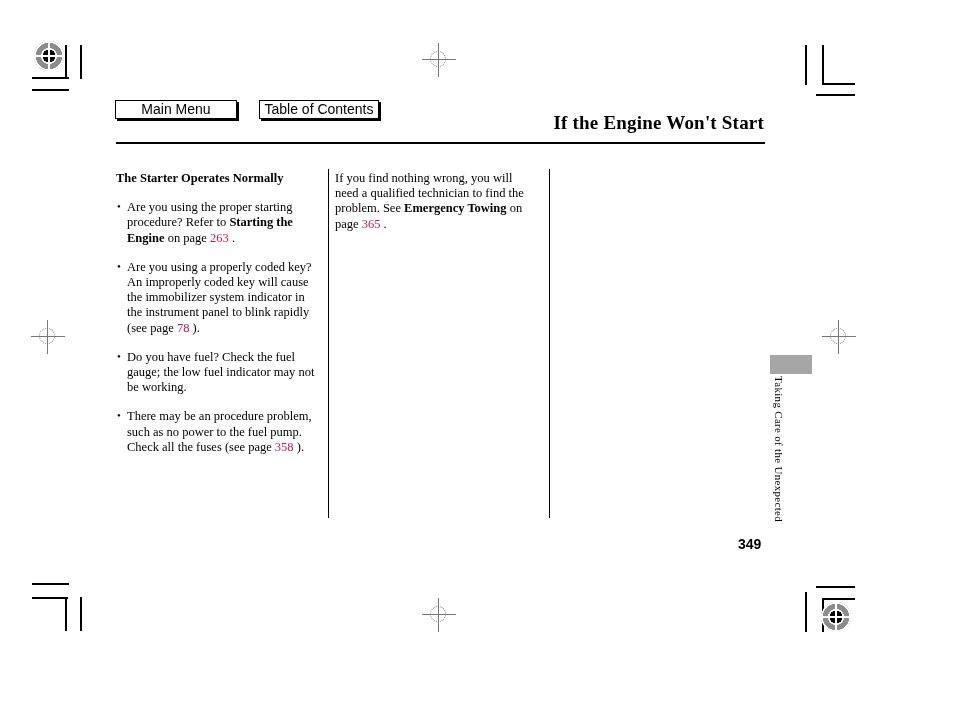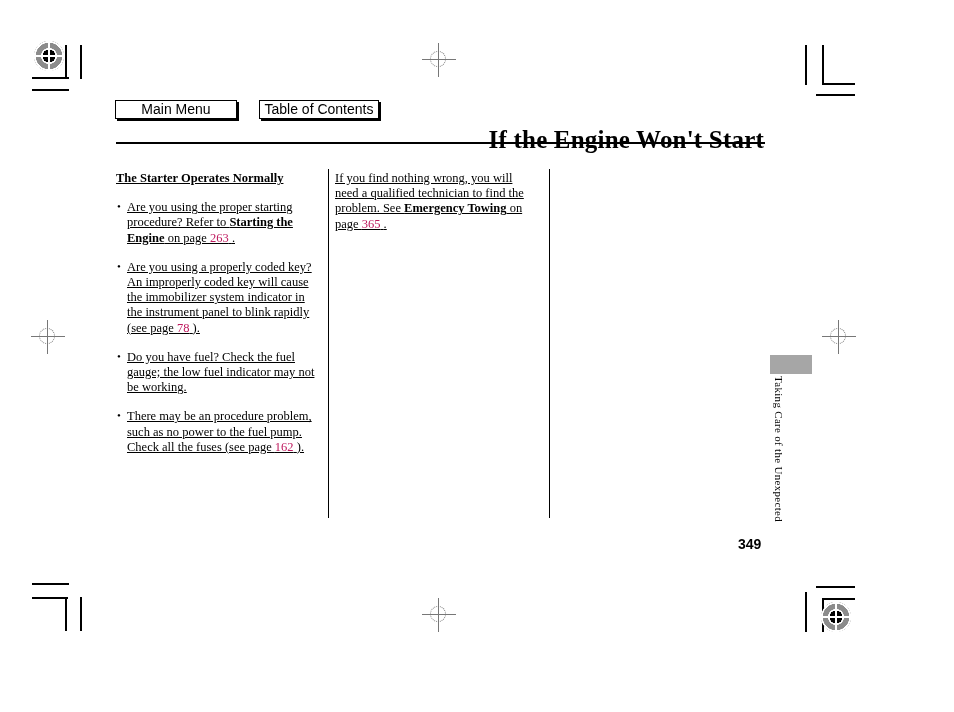--- a/index.html
+++ b/index.html
@@ -82,44 +82,43 @@
     color: #000000;
     cursor: pointer;
   }
   #btn-main-menu { width: 120px; }
   #btn-toc { width: 118px; margin-left: 18px; }
 
   
   .page-title {
     position: absolute;
     right: 190px;
-    top: 126px;
+    top: 112px;
     font-family: "Liberation Serif", serif;
     font-weight: bold;
-    font-size: 25px;
+    font-size: 19px;
     letter-spacing: 0.2px;
     white-space: nowrap;
   }
   .header-rule {
     position: absolute;
     left: 116px;
     top: 142px;
     width: 649px;
     height: 2px;
     background: #000000;
   }
 
   
   .col {
     position: absolute;
     top: 171px;
     font-size: 12.5px;
     line-height: 15.2px;
     text-align: left;
-    text-decoration: underline;
   }
   #col-left  { left: 116px; width: 200px; }
   #col-mid   { left: 335px; width: 200px; }
 
   .col-divider {
     position: absolute;
     top: 169px;
     width: 1px;
     height: 349px;
     background: #000000;
@@ -250,21 +249,21 @@
     <li>
       <span>Are you using the proper starting procedure? Refer to </span><span class="b">Starting the Engine</span><span> on page </span><span class="pglink">263</span> <span>.</span>
     </li>
     <li>
       <span>Are you using a properly coded key? An improperly coded key will cause the immobilizer system indicator in the instrument panel to blink rapidly (see page </span><span class="pglink">78</span> <span>).</span>
     </li>
     <li>
       <span>Do you have fuel? Check the fuel gauge; the low fuel indicator may not be working.</span>
     </li>
     <li>
-      <span>There may be an procedure problem, such as no power to the fuel pump. Check all the fuses (see page </span><span class="pglink">162</span> <span>).</span>
+      <span>There may be an procedure problem, such as no power to the fuel pump. Check all the fuses (see page </span><span class="pglink">358</span> <span>).</span>
     </li>
   </ul>
 </div>
 
 <div class="col" id="col-mid">
   <p class="para"><span>If you find nothing wrong, you will need a qualified technician to find the problem. See </span><span class="b">Emergency Towing</span><span> on page </span><span class="pglink">365</span> <span>.</span></p>
 </div>
 
 <div class="side-tab"></div>
 <div class="side-label">Taking Care of the Unexpected</div>

